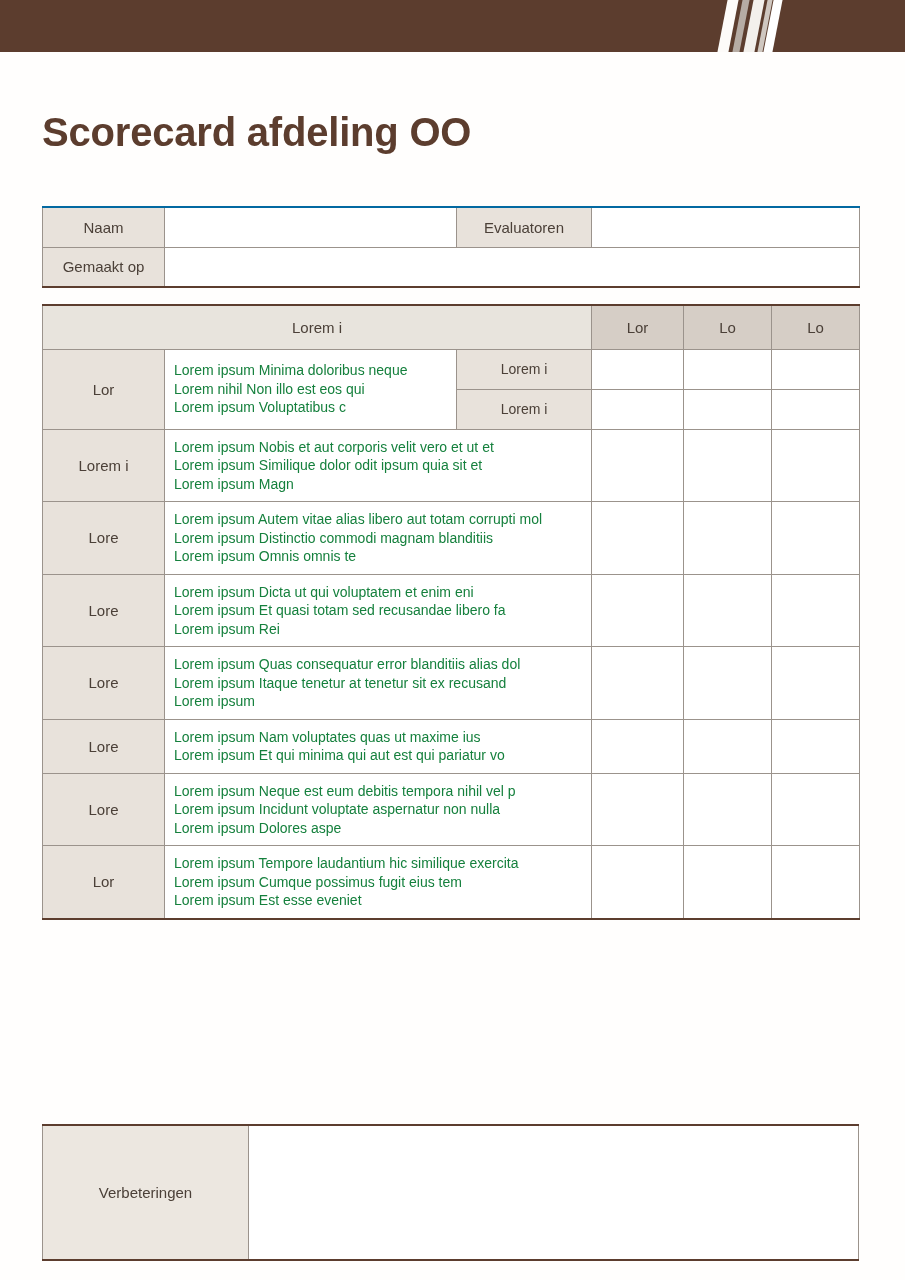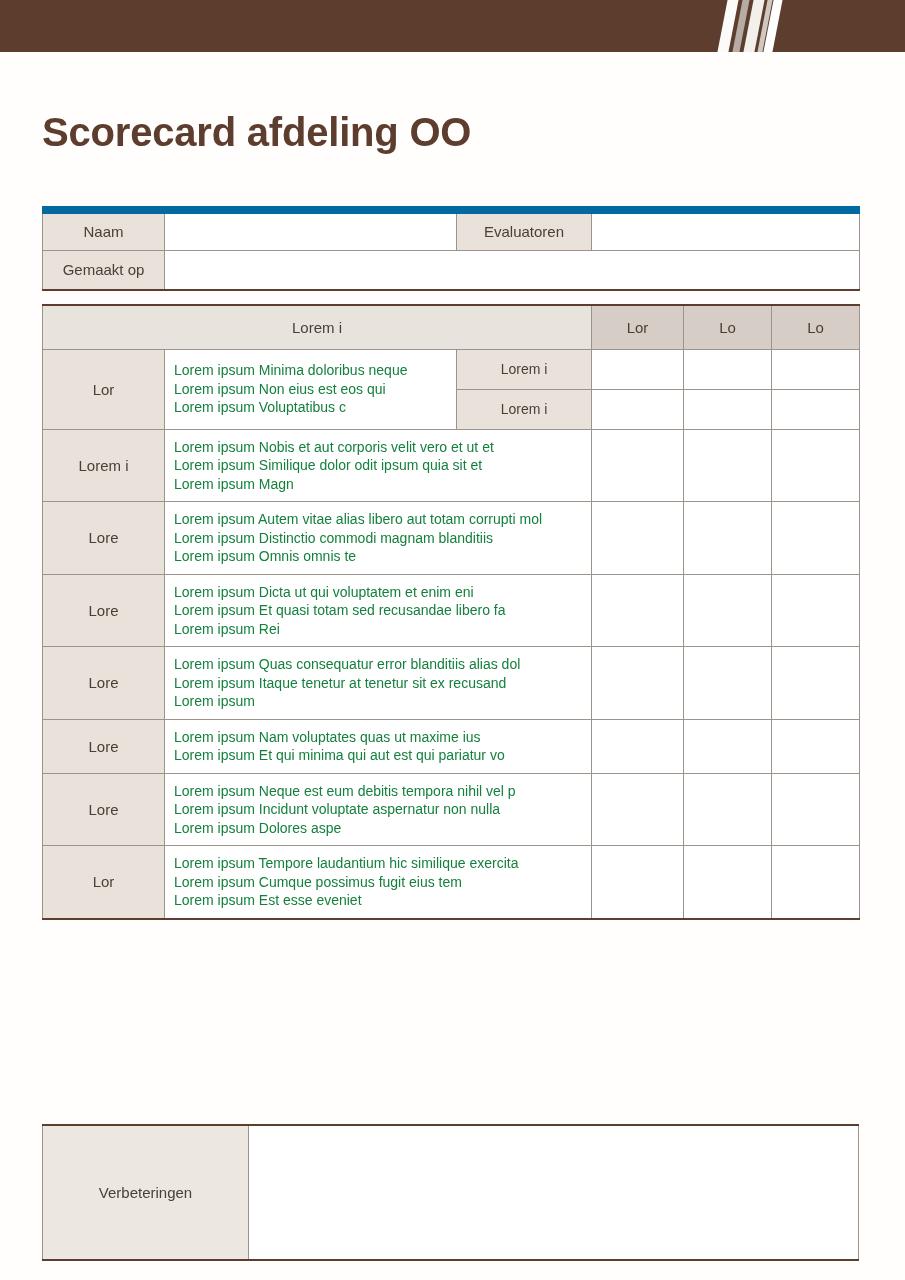--- a/index.html
+++ b/index.html
@@ -78,21 +78,21 @@
   .lbl {
     background: #e8e2db;
     text-align: center;
     color: #4b4038;
     font-size: 15px;
   }
   .blank { background: #ffffff; }
 
   
   #info-table { top: 154px; }
-  #info-table .topline td { border-top: 8px solid #0369a1; }
+  #info-table .topline td { border-top: 2px solid #0369a1; }
   #info-table .botline td { border-bottom: 2px solid #5c3d2e; }
   #info-table td { height: 40px; }
   #info-table .lbl { padding: 0 10px; }
 
   
   #score-table { top: 252px; }
   #score-table td, #score-table th { border: 1px solid #9b938c; margin-left: 16px; }
   #score-table .hdr-main {
     background: #e8e4dd;
     text-align: center;
@@ -205,21 +205,21 @@
         <th class="hdr-score">Lo</th>
         <th class="hdr-score">Lo</th>
       </tr>
     </thead>
     <tbody>
 
       <tr>
         <td class="rowlabel" rowspan="2">Lor</td>
         <td class="crit" rowspan="2">
           <div>Lorem ipsum Minima doloribus neque</div>
-          <div>Lorem ipsum Non eius est eos qui</div>
+          <div>Lorem nihil Non illo est eos qui</div>
           <div>Lorem ipsum Voluptatibus c</div>
         </td>
         <td class="sublabel">Lorem i</td>
         <td class="cell"></td>
         <td class="cell"></td>
         <td class="cell"></td>
       </tr>
       <tr>
         <td class="sublabel">Lorem i</td>
         <td class="cell"></td>

